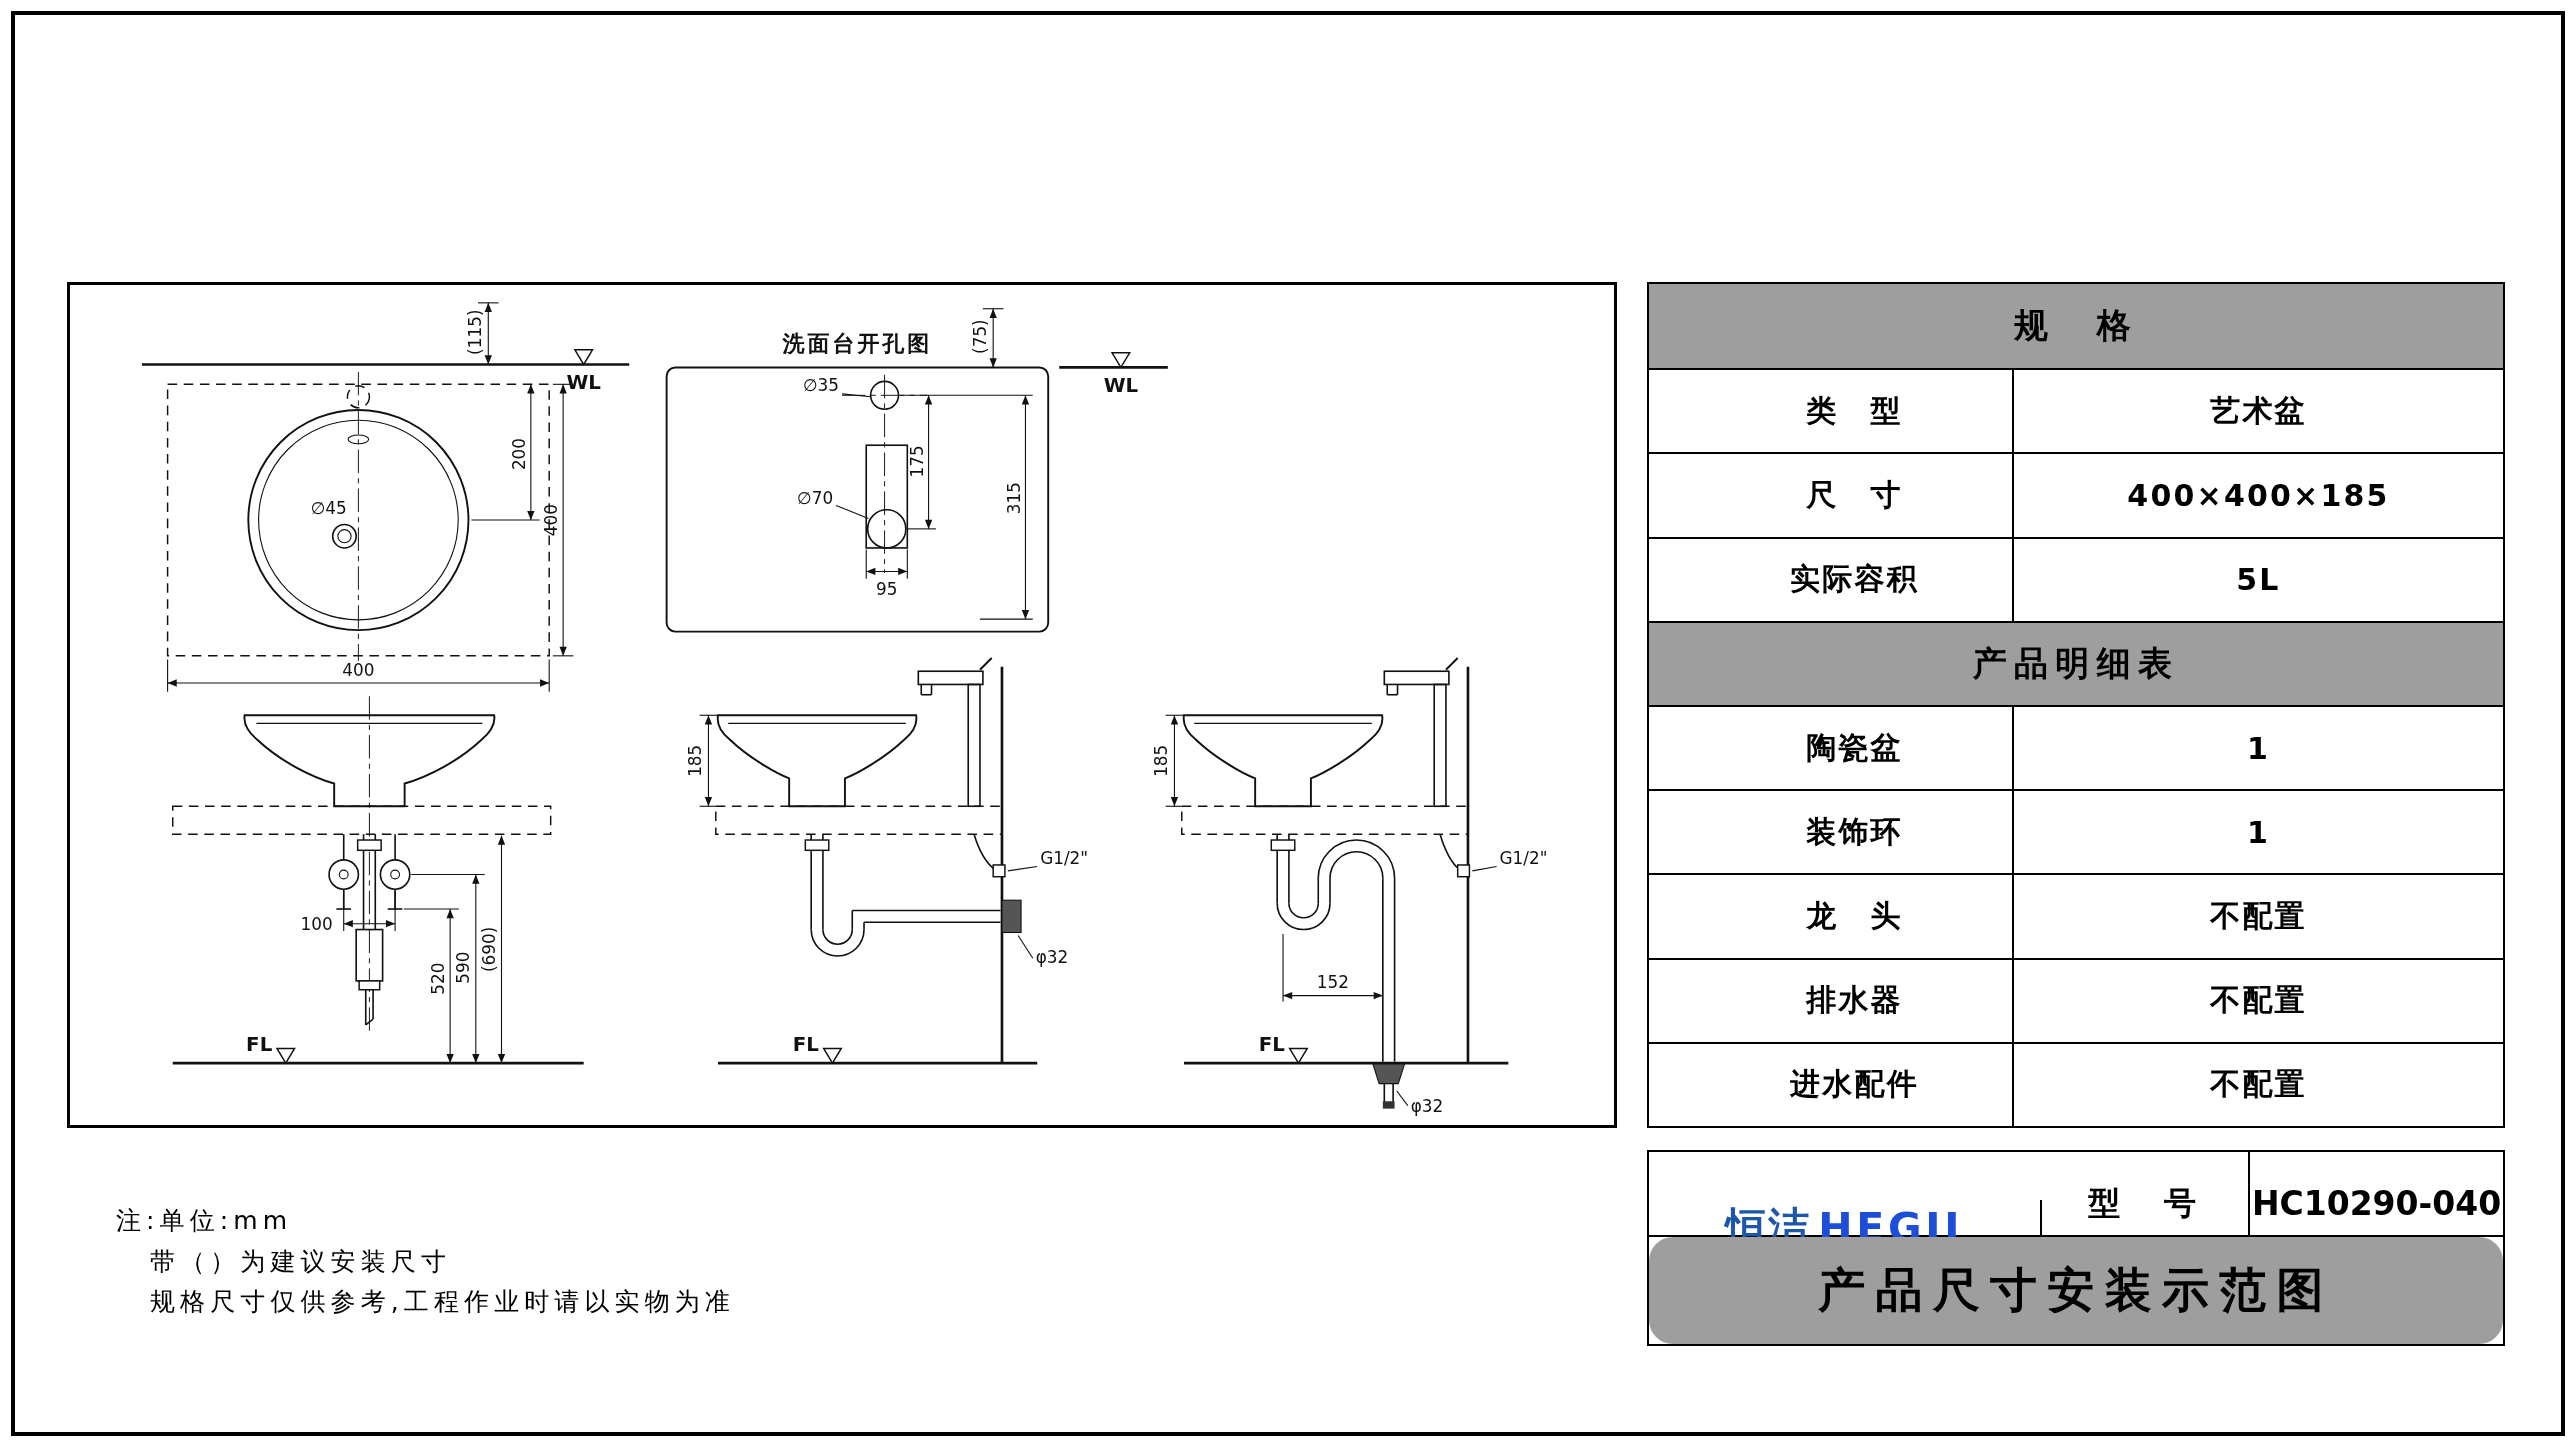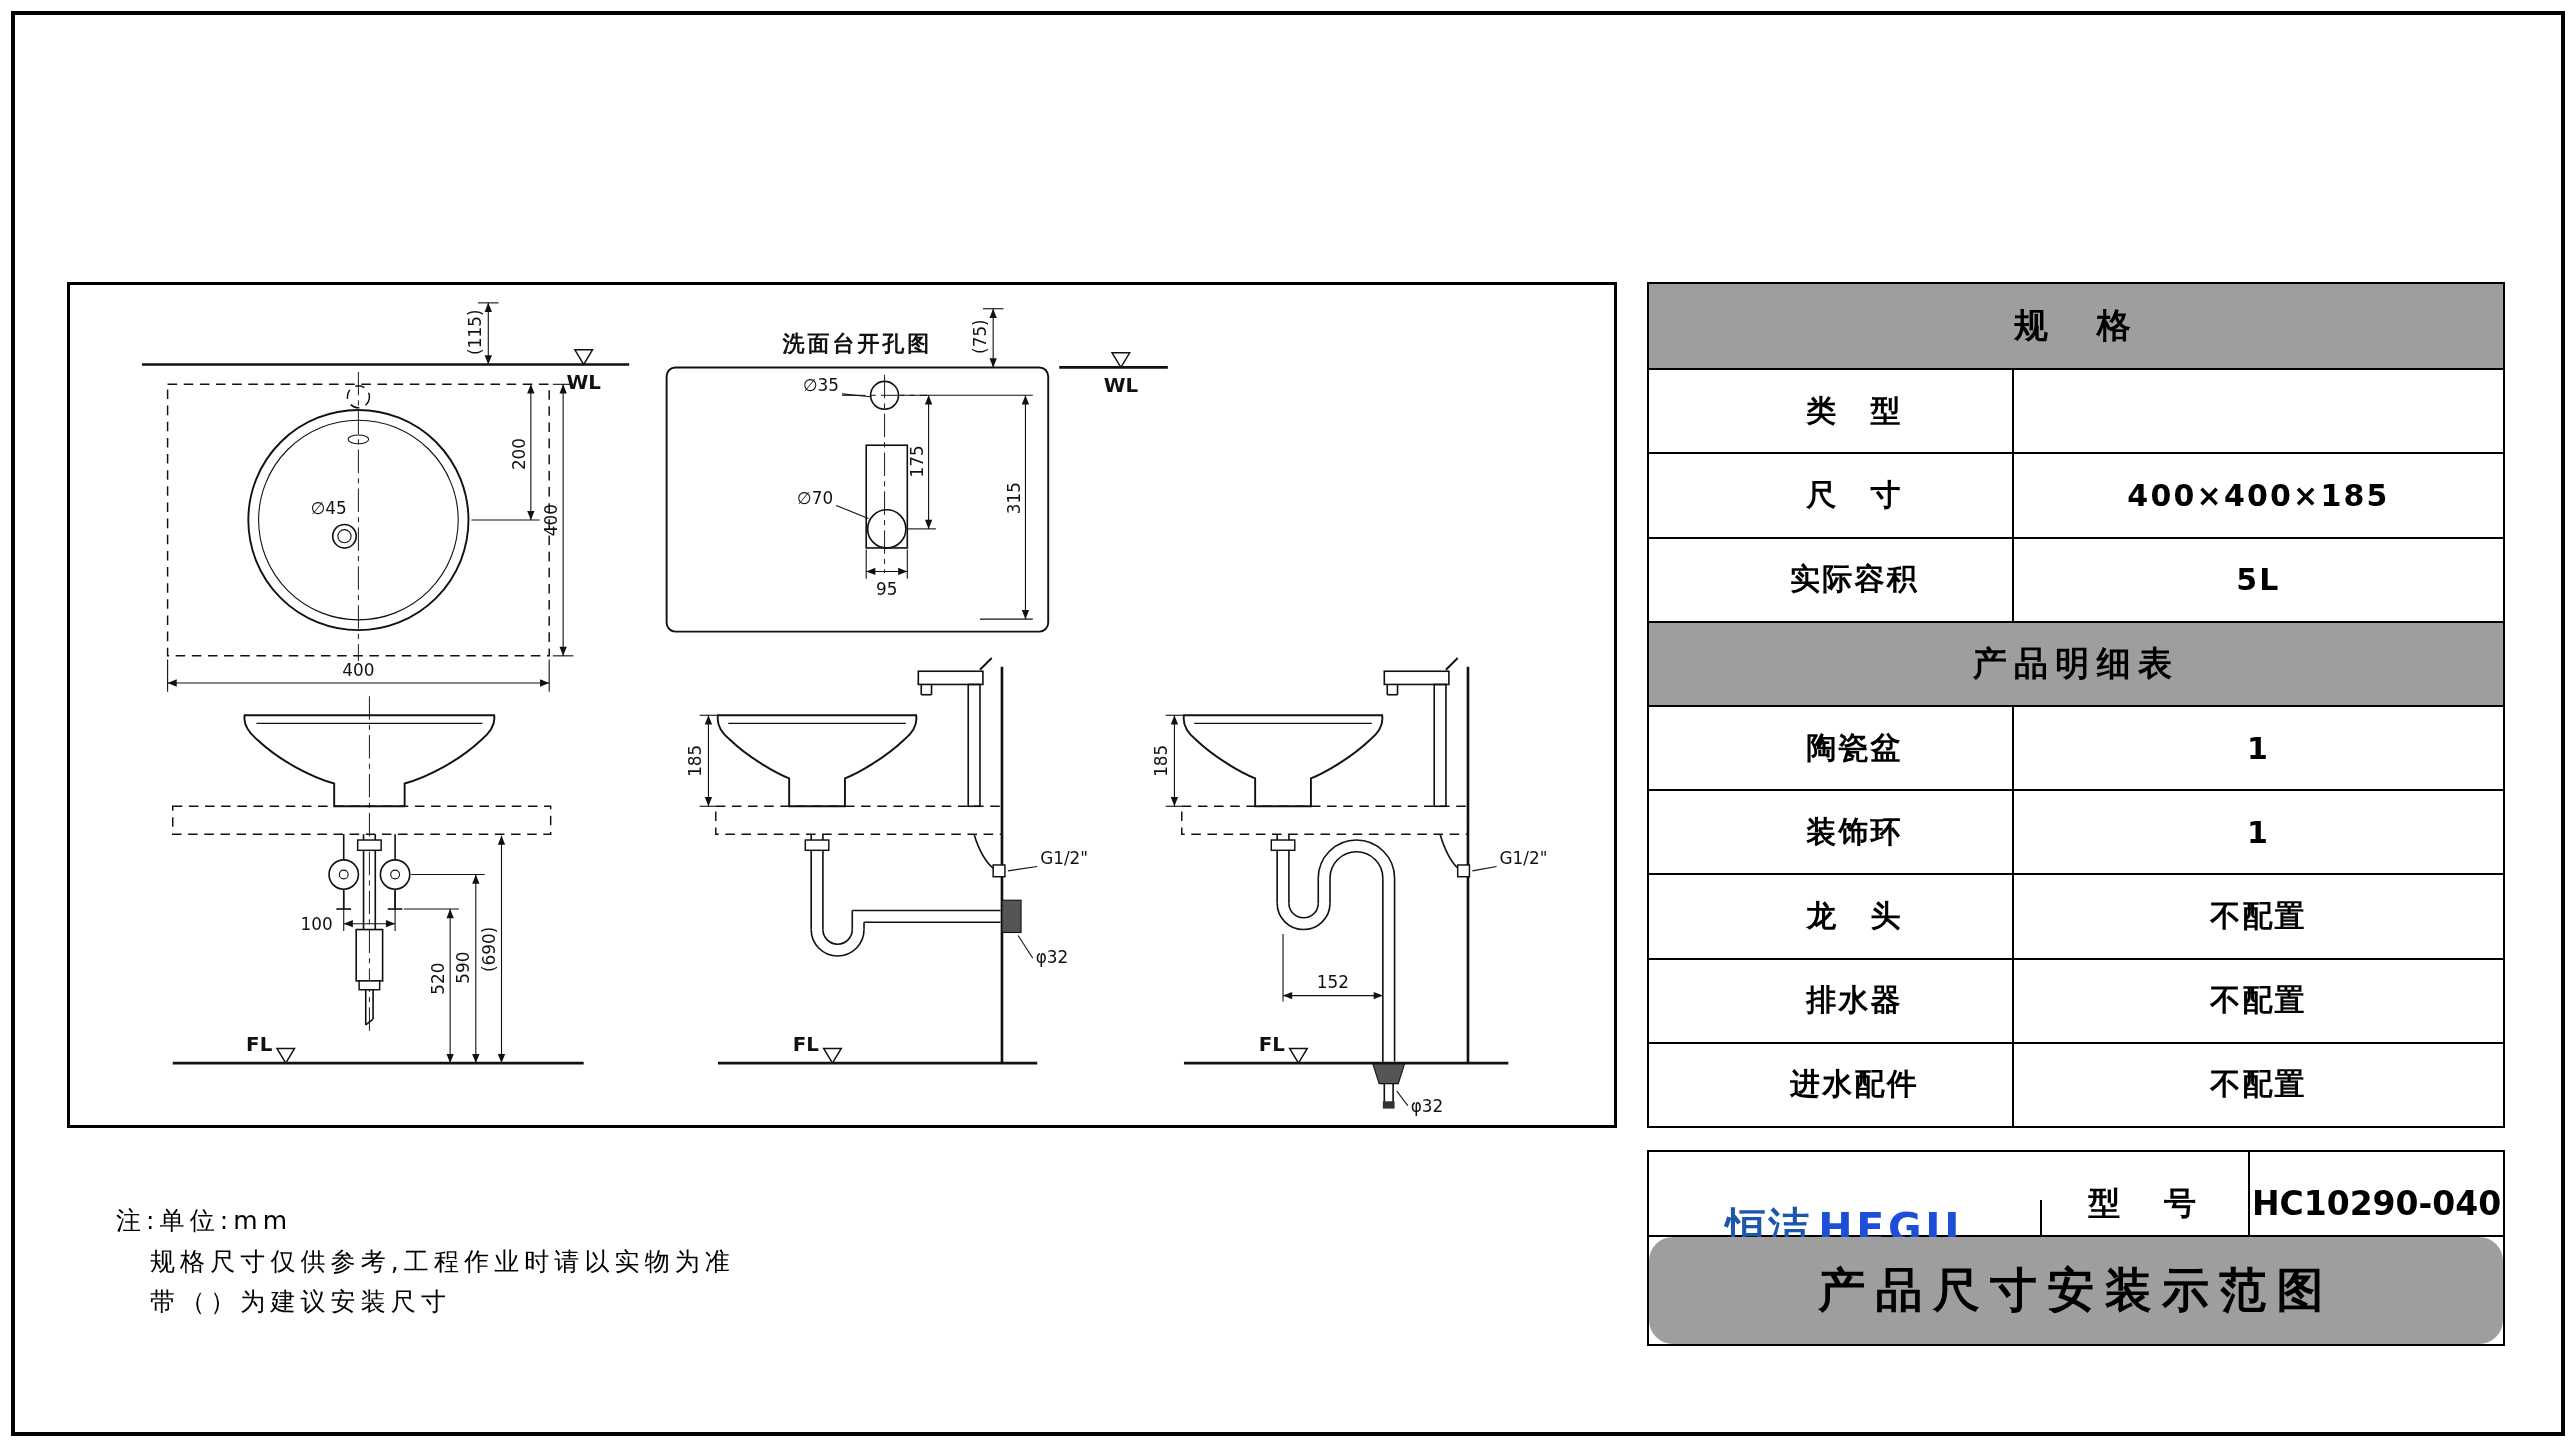--- a/index.html
+++ b/index.html
@@ -312,20 +312,21 @@
       </g>
     </svg>
   </div>
 
   <div class="spec-table">
     <div class="theader">
       <span>规　格</span>
     </div>
     <div class="trow">
       <div class="tcell label">类　型</div>
+      <div class="tcell value">艺术盆</div>
     </div>
     <div class="trow">
       <div class="tcell label">尺　寸</div>
       <div class="tcell value">400×400×185</div>
     </div>
     <div class="trow">
       <div class="tcell label">实际容积</div>
       <div class="tcell value">5L</div>
     </div>
     <div class="theader">
@@ -360,17 +361,17 @@
         <span class="brand-en">HEGII</span>
       </div>
       <div class="tb-model-label">型　号</div>
       <div class="tb-model-value">HC10290-040</div>
     </div>
     <div class="tb-title">产品尺寸安装示范图</div>
   </div>
 
   <div class="notes">
     <div>注:单位:mm</div>
+    <div class="indent">带（）为建议安装尺寸</div>
     <div class="indent">规格尺寸仅供参考,工程作业时请以实物为准</div>
-    <div class="indent">带（）为建议安装尺寸</div>
   </div>
 </div>
 
 
 </body></html>

